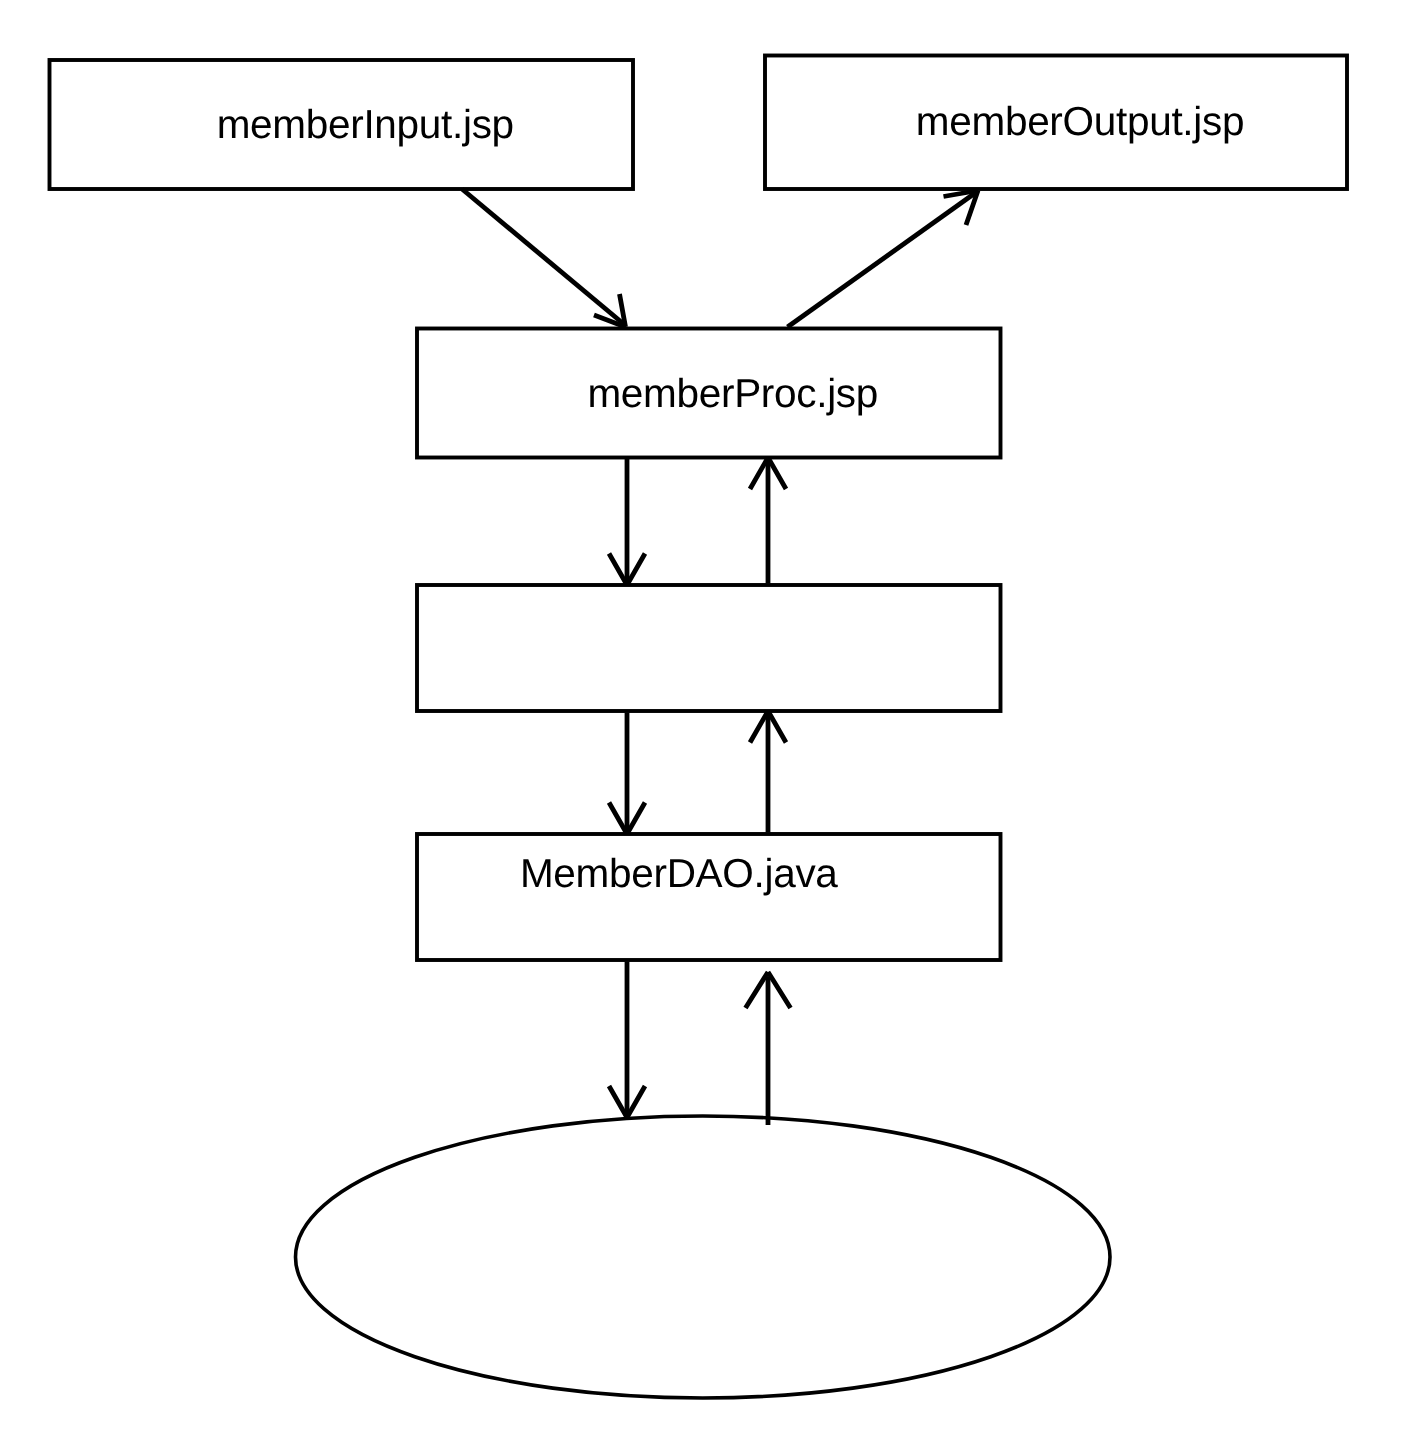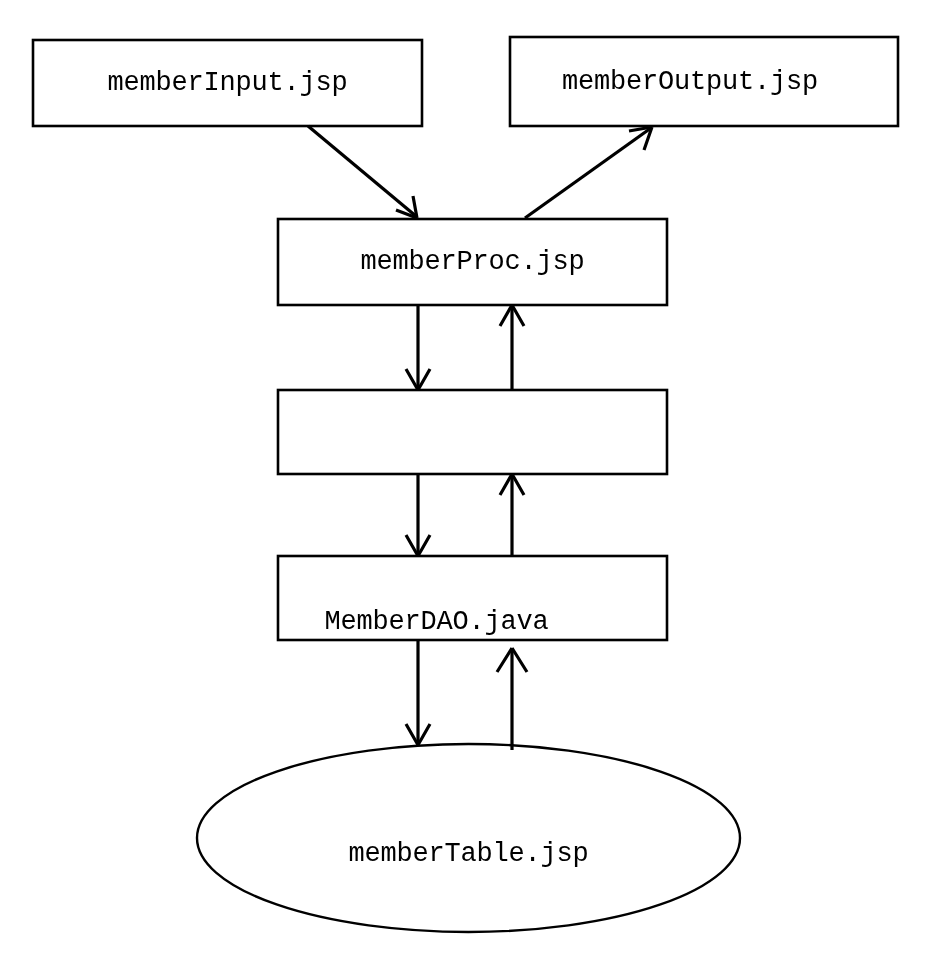--- a/index.html
+++ b/index.html
@@ -24,26 +24,27 @@
     top: 0;
     width: 936px;
     height: 962px;
   }
   .node-label {
     position: absolute;
     display: flex;
     align-items: center;
     justify-content: center;
     color: #000000;
-    font-family: Liberation Mono, monospace;
+    font-family: Liberation Sans, sans-serif;
     font-size: 27px;
     font-weight: 400;
     letter-spacing: -0.2px;
     white-space: nowrap;
     pointer-events: none;
+    margin-left: 16px;
   }
 </style>
 </head>
 <body>
 
 <div id="diagram-canvas">
 
   <svg id="diagram-svg" viewBox="0 0 936 962" xmlns="http://www.w3.org/2000/svg">
 
     <rect x="33" y="40" width="389" height="86" fill="#ffffff" stroke="#000000" stroke-width="2.6"></rect>
@@ -94,23 +95,22 @@
     </g>
 
     <g>
       <line x1="512" y1="750" x2="512" y2="651" stroke="#000000" stroke-width="3.2"></line>
       <path d="M 512 648 L 497 672 M 512 648 L 527 672" fill="none" stroke="#000000" stroke-width="3.2" stroke-linecap="butt"></path>
     </g>
   </svg>
 
   <div class="node-label" style="left:33px; top:40px; width:389px; height:86px;">memberInput.jsp</div>
 
-  <div class="node-label" style="left:496px; top:37px; width:388px; height:89px;border-radius:25px;">memberOutput.jsp</div>
+  <div class="node-label" style="left:510px; top:37px; width:388px; height:89px;border-radius:25px;">memberOutput.jsp</div>
 
   <div class="node-label" style="left:278px; top:219px; width:389px; height:86px;">memberProc.jsp</div>
 
 
-  <div class="node-label" style="left:278px; top:580px; width:317px; height:84px;">MemberDAO.java</div>
+  <div class="node-label" style="left:278px; top:540px; width:317px; height:84px;">MemberDAO.java</div>
 
 
-  <div class="node-label" style="left:197px; top:832px; width:543px; height:44px;">memberTable.jsp</div>
 
 </div>
 
 </body></html>

